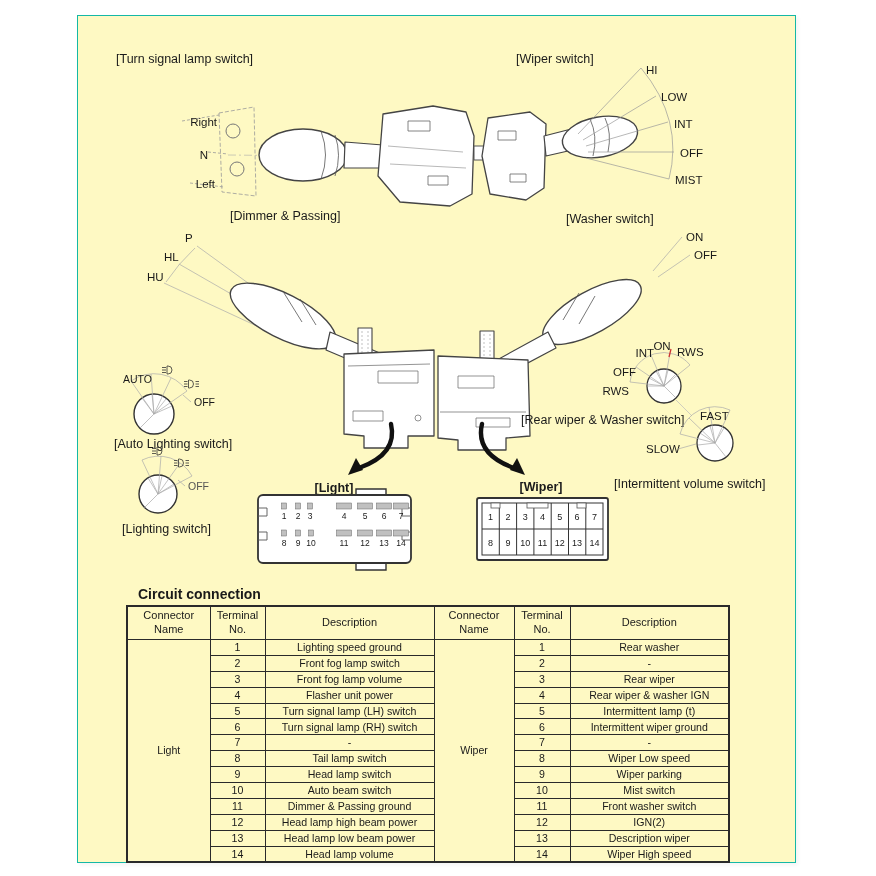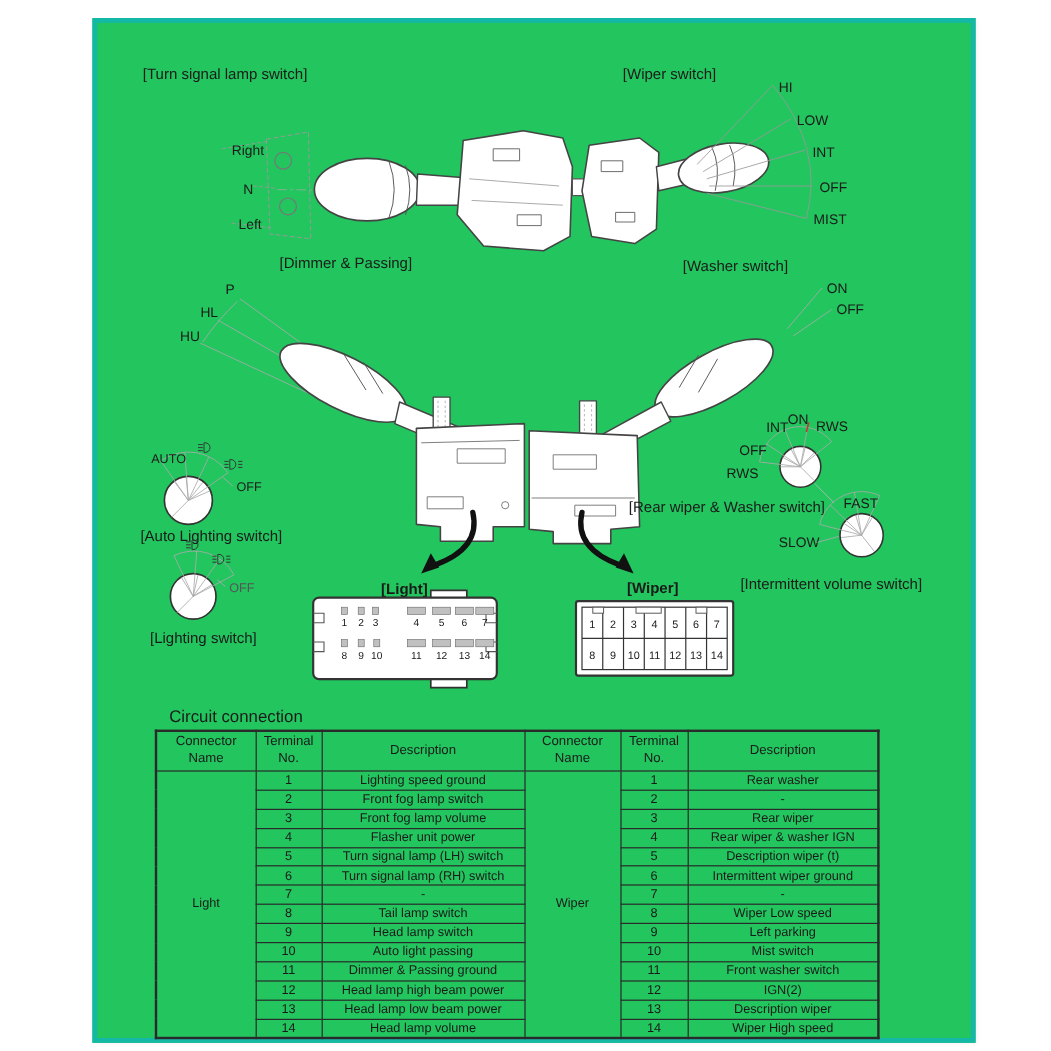--- a/index.html
+++ b/index.html
@@ -1,24 +1,24 @@
 <!DOCTYPE html>
 <html><head>
 <meta charset="utf-8">
 <style>
   html,body{margin:0;padding:0;background:#ffffff;}
   .canvas{position:relative;width:876px;height:876px;background:#fff;font-family:"Liberation Sans",sans-serif;color:#1a1a1a;overflow:hidden;}
-  .page{position:absolute;left:77px;top:15px;width:717px;height:846px;background:#22c55e;border:4px solid #14b8a6;box-shadow:2px 2px 4px rgba(0,0,0,0.05);padding-left:11px;}
+  .page{position:absolute;left:77px;top:15px;width:717px;height:846px;background:#fef9c3;border:1px solid #14b8a6;box-shadow:2px 2px 4px rgba(0,0,0,0.05);}
   svg text{font-family:"Liberation Sans",sans-serif;fill:#1a1a1a;}
   .lbl{font-size:12.5px;}
   .pos{font-size:11.5px;}
   .bold{font-weight:bold;}
   .pin{font-size:8.5px;}
   .pin2{font-size:9px;}
-  .heading{position:absolute;left:60px;top:570px;font-size:14px;font-weight:normal;}
+  .heading{position:absolute;left:60px;top:570px;font-size:14px;font-weight:bold;}
   .tblwrap{position:absolute;left:48px;top:589px;}
   table.circuit{border-collapse:collapse;table-layout:fixed;width:602px;border:2px solid #2a2a2a;}
   table.circuit th,table.circuit td{border:1px solid #2a2a2a;padding:0 2px;text-align:center;vertical-align:middle;overflow:hidden;}
   table.circuit th{font-size:11px;font-weight:normal;height:32px;white-space:pre-line;line-height:1.25;}
   table.circuit td{font-size:10.6px;height:14.9px;line-height:1;}
   td.cname{font-size:12.5px;font-weight:normal;}
 </style>
 </head>
 <body>
 
@@ -285,21 +285,21 @@
           <tr>
             <td>4</td>
             <td>Flasher unit power</td>
             <td>4</td>
             <td>Rear wiper &amp; washer IGN</td>
           </tr>
           <tr>
             <td>5</td>
             <td>Turn signal lamp (LH) switch</td>
             <td>5</td>
-            <td>Description wiper (t)</td>
+            <td>Intermittent lamp (t)</td>
           </tr>
           <tr>
             <td>6</td>
             <td>Turn signal lamp (RH) switch</td>
             <td>6</td>
             <td>Intermittent wiper ground</td>
           </tr>
           <tr>
             <td>7</td>
             <td>-</td>
@@ -309,25 +309,25 @@
           <tr>
             <td>8</td>
             <td>Tail lamp switch</td>
             <td>8</td>
             <td>Wiper Low speed</td>
           </tr>
           <tr>
             <td>9</td>
             <td>Head lamp switch</td>
             <td>9</td>
-            <td>Left parking</td>
+            <td>Wiper parking</td>
           </tr>
           <tr>
             <td>10</td>
-            <td>Auto light passing</td>
+            <td>Auto beam switch</td>
             <td>10</td>
             <td>Mist switch</td>
           </tr>
           <tr>
             <td>11</td>
             <td>Dimmer &amp; Passing ground</td>
             <td>11</td>
             <td>Front washer switch</td>
           </tr>
           <tr>

